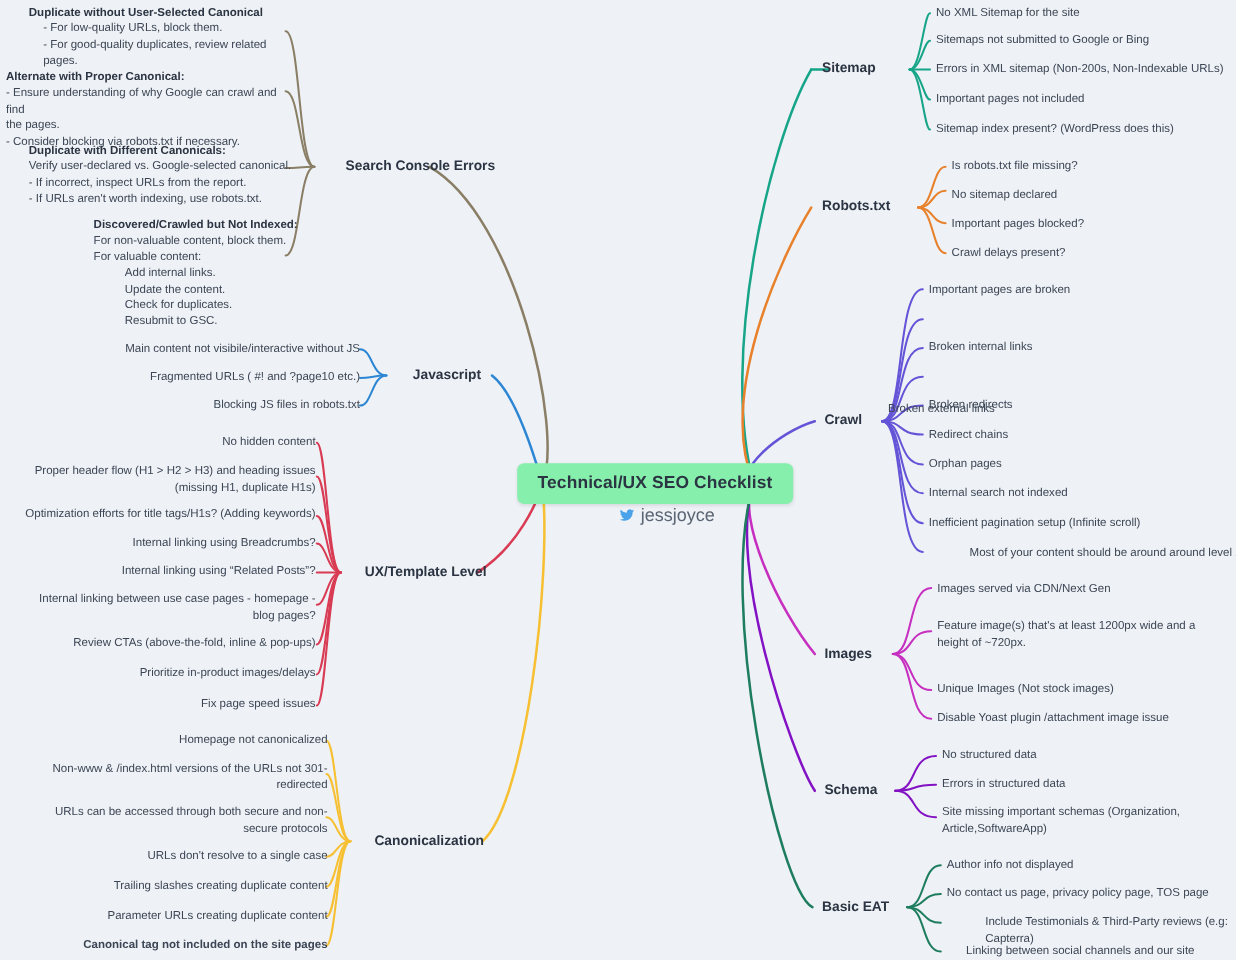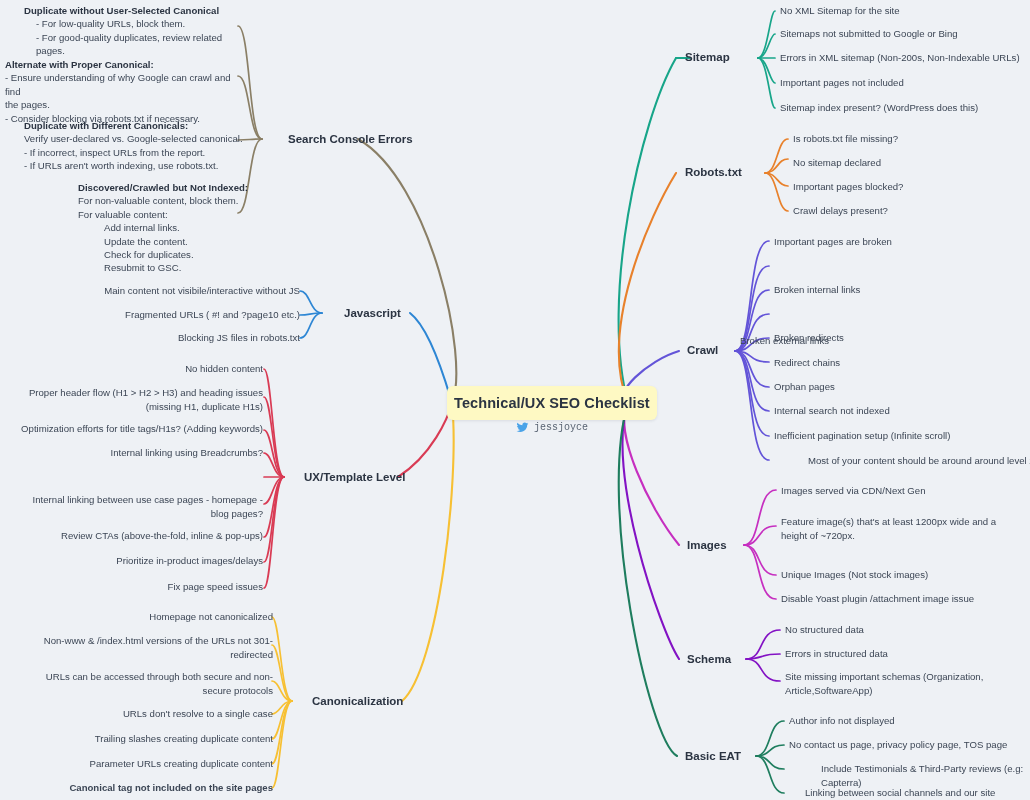--- a/index.html
+++ b/index.html
@@ -9,37 +9,37 @@
     font-family:"Liberation Sans","DejaVu Sans",sans-serif;
     color:#3c4655;
     overflow:hidden;
     position:relative;
   }
   #canvas{position:absolute;inset:0;width:1030px;height:800px;}
   svg.links{position:absolute;left:0;top:0;width:1030px;height:800px;pointer-events:none;}
 
   
   .center-node{
-    position:absolute;left:447px;top:386px;
-    background:#fef9c3;
+    position:absolute;left:431px;top:386px;
+    background:#86efac;
     border-radius:6px;
-    padding:9px 7px;
+    padding:9px 17px;
     box-shadow:0 1px 3px rgba(30,40,60,.10);
     z-index:8;
   }
   .center-title{
     font-size:14.5px;font-weight:bold;letter-spacing:.1px;
     color:#2b3442;white-space:nowrap;
   }
   .handle{
     position:absolute;left:516px;top:421px;
     display:flex;align-items:center;gap:5px;
     z-index:8;
   }
-  .handle .hname{font-size:10px;color:#5a6473;font-family:Liberation Mono, monospace;}
+  .handle .hname{font-size:15px;color:#5a6473;}
   .tw{width:13px;height:13px;display:block;}
 
   
   .branch-label{
     position:absolute;
     font-size:11.5px;font-weight:bold;
     color:#2b3442;
     white-space:nowrap;
     z-index:6;
   }
@@ -231,20 +231,21 @@
   </div>
 
   <div class="leaf l" style="left:60px;top:284px;width:240px;">Main content not visibile/interactive without JS</div>
   <div class="leaf l" style="left:60px;top:308px;width:240px;">Fragmented URLs ( #! and ?page10 etc.)</div>
   <div class="leaf l" style="left:60px;top:331px;width:240px;">Blocking JS files in robots.txt</div>
 
   <div class="leaf l" style="left:18px;top:362px;width:245px;">No hidden content</div>
   <div class="leaf l" style="left:18px;top:386px;width:245px;">Proper header flow (H1 &gt; H2 &gt; H3) and heading issues (missing H1, duplicate H1s)</div>
   <div class="leaf l" style="left:18px;top:422px;width:245px;">Optimization efforts for title tags/H1s? (Adding keywords)</div>
   <div class="leaf l" style="left:18px;top:446px;width:245px;">Internal linking using Breadcrumbs?</div>
+  <div class="leaf l" style="left:18px;top:469px;width:245px;">Internal linking using “Related Posts”?</div>
   <div class="leaf l" style="left:18px;top:493px;width:245px;">Internal linking between use case pages - homepage - blog pages?</div>
   <div class="leaf l" style="left:18px;top:529px;width:245px;">Review CTAs (above-the-fold, inline &amp; pop-ups)</div>
   <div class="leaf l" style="left:18px;top:554px;width:245px;">Prioritize in-product images/delays</div>
   <div class="leaf l" style="left:18px;top:580px;width:245px;">Fix page speed issues</div>
 
   <div class="leaf l" style="left:25px;top:610px;width:248px;">Homepage not canonicalized</div>
   <div class="leaf l" style="left:25px;top:634px;width:248px;">Non-www &amp; /index.html versions of the URLs not 301-redirected</div>
   <div class="leaf l" style="left:25px;top:670px;width:248px;">URLs can be accessed through both secure and non-secure protocols</div>
   <div class="leaf l" style="left:25px;top:707px;width:248px;">URLs don't resolve to a single case</div>
   <div class="leaf l" style="left:25px;top:732px;width:248px;">Trailing slashes creating duplicate content</div>

